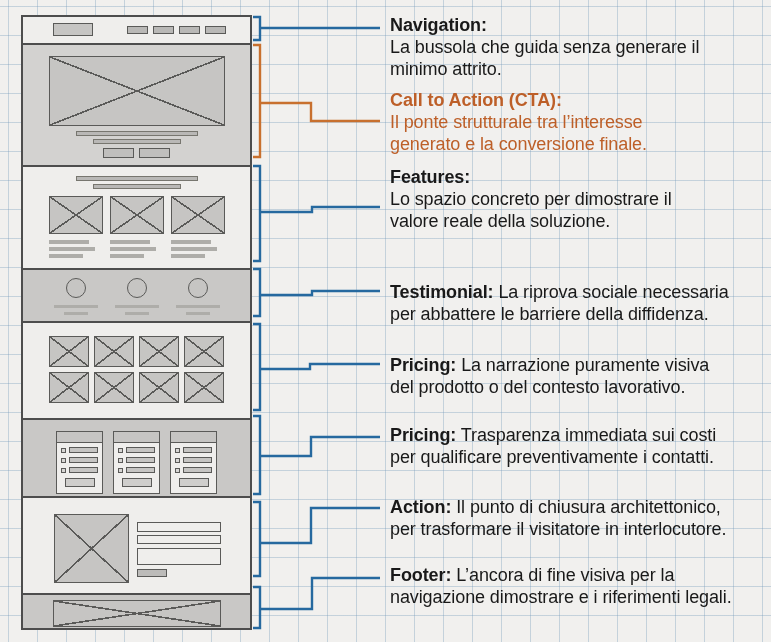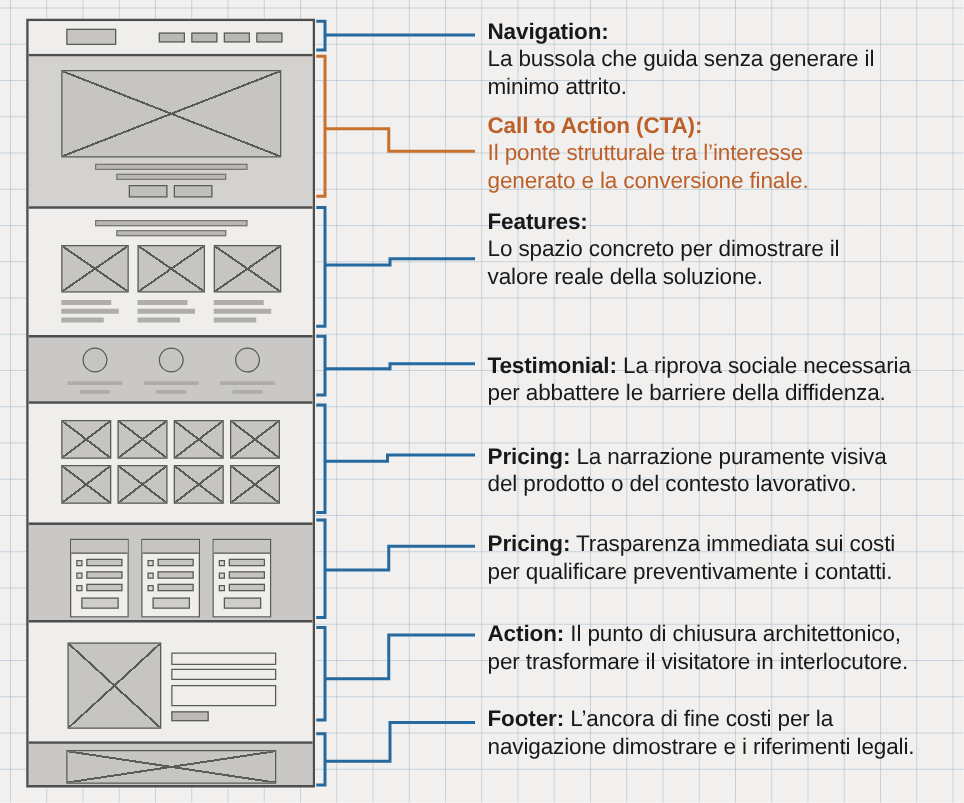--- a/index.html
+++ b/index.html
@@ -315,17 +315,17 @@
     <div><span class="ann-title">Pricing:</span> <span>Trasparenza immediata sui costi</span></div>
     <div>per qualificare preventivamente i contatti.</div>
   </div>
 
   <div class="ann" style="top:496px">
     <div><span class="ann-title">Action:</span> <span>Il punto di chiusura architettonico,</span></div>
     <div>per trasformare il visitatore in interlocutore.</div>
   </div>
 
   <div class="ann" style="top:564px">
-    <div><span class="ann-title">Footer:</span> <span>L’ancora di fine costi per la</span></div>
+    <div><span class="ann-title">Footer:</span> <span>L’ancora di fine visiva per la</span></div>
     <div>navigazione dimostrare e i riferimenti legali.</div>
   </div>
 
 </div>
 
 </body></html>

